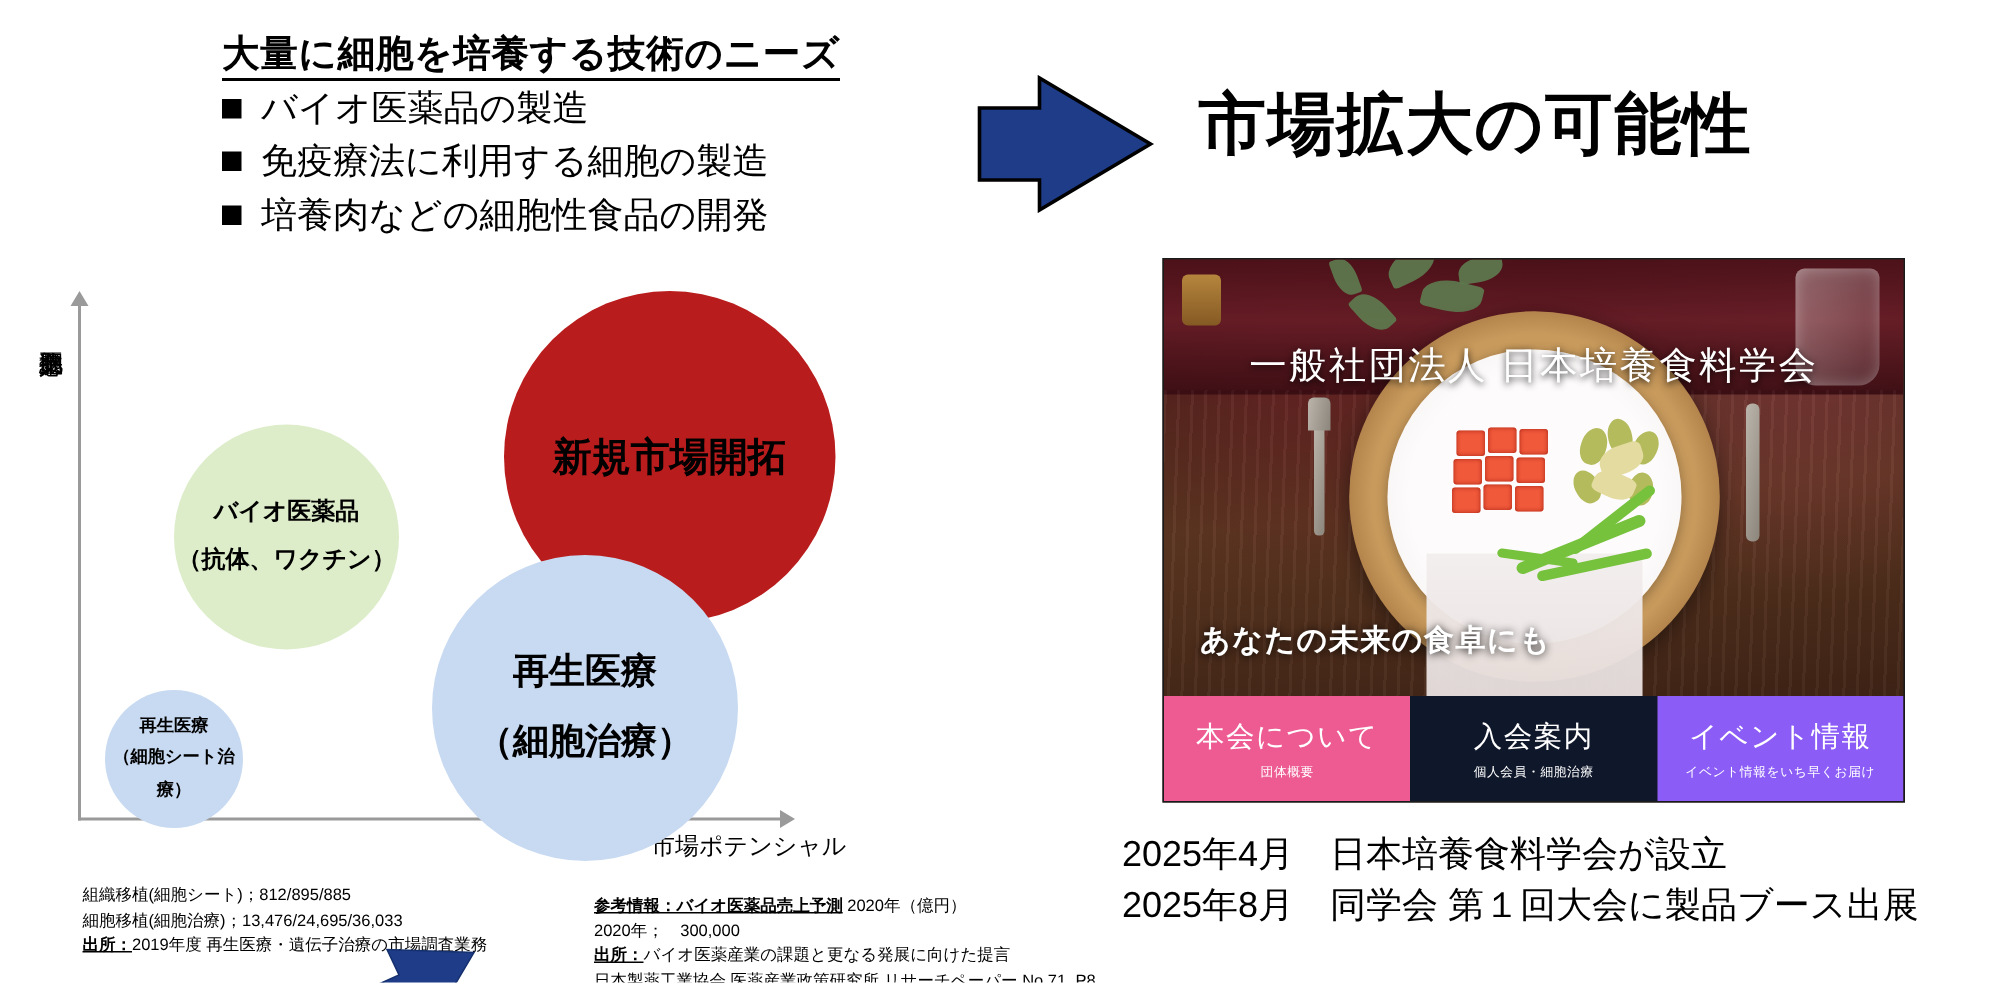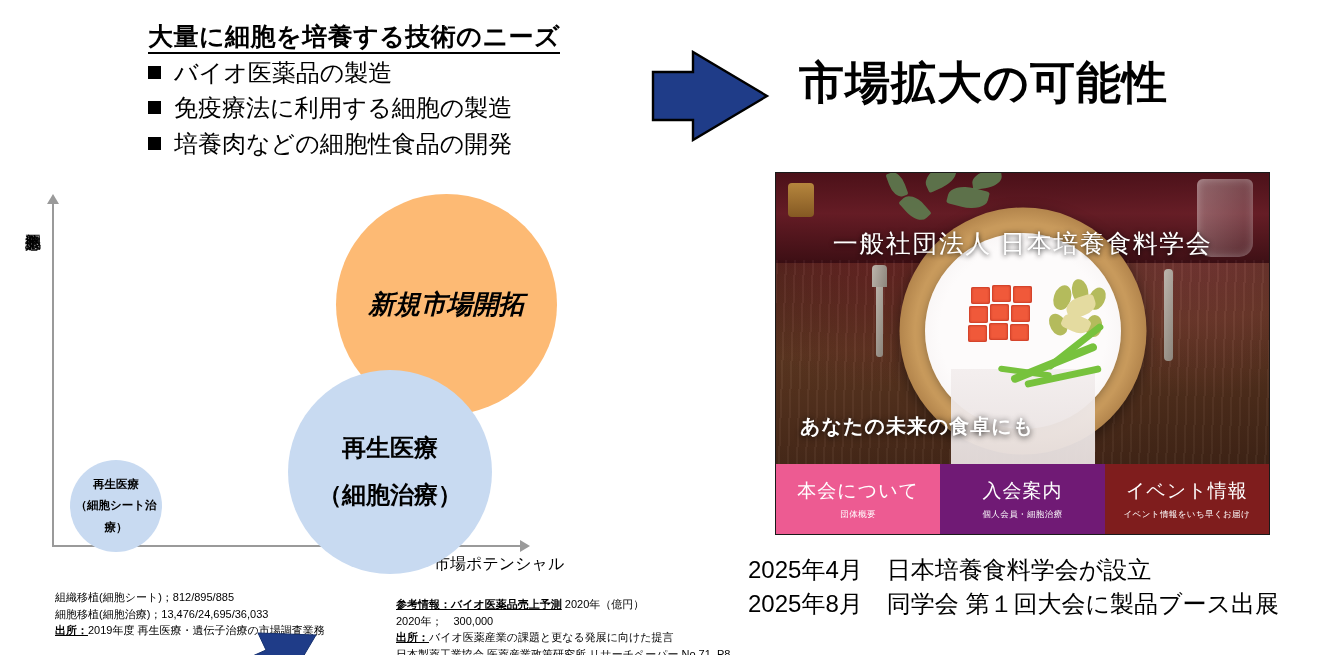--- a/index.html
+++ b/index.html
@@ -63,22 +63,22 @@
   }
   #x-label{
     position:absolute;left:434px;top:374px;font-size:16px;white-space:nowrap;
   }
   .bubble{
     position:absolute;border-radius:50%;
     display:flex;flex-direction:column;align-items:center;justify-content:center;
     text-align:center;font-weight:bold;
   }
   #bub-new{
-    left:336px;top:14px;width:221px;height:221px;background:#fdba74;
-    font-size:26px;z-index:2;font-style:italic;
+    left:336px;top:14px;width:221px;height:221px;background:#b91c1c;
+    font-size:26px;z-index:2;
   }
   #bub-bio{
     left:116px;top:103px;width:150px;height:150px;background:#DDEDC9;
     font-size:16px;line-height:2.0;z-index:3;
   }
   #bub-regen-big{
     left:288px;top:190px;width:204px;height:204px;background:#C8DAF1;
     font-size:24px;line-height:1.95;z-index:3;
   }
   #bub-regen-small{
@@ -210,20 +210,24 @@
   <div id="chart">
 
     <div id="y-axis"></div>
     <div id="y-arrow"></div>
     <div id="x-axis"></div>
     <div id="x-arrow"></div>
 
     <div id="y-label">必要細胞数</div>
     <div id="x-label">市場ポテンシャル</div>
 
+    <div class="bubble" id="bub-bio">
+      <span>バイオ医薬品</span>
+      <span>（抗体、ワクチン）</span>
+    </div>
 
     <div class="bubble" id="bub-new">
       <span>新規市場開拓</span>
     </div>
 
     <div class="bubble" id="bub-regen-big">
       <span>再生医療</span>
       <span>（細胞治療）</span>
     </div>
 
@@ -306,25 +310,25 @@
 
       <div id="site-title">一般社団法人 日本培養食料学会</div>
       <div id="site-tagline">あなたの未来の食卓にも</div>
     </div>
 
     <div id="site-nav">
       <div class="nav-cell" style="background:#ED5B92;">
         <span class="nav-main">本会について</span>
         <span class="nav-sub">団体概要</span>
       </div>
-      <div class="nav-cell" style="background:#701a75;font-family:Liberation Mono, monospace;">
+      <div class="nav-cell" style="background:#0f172a;font-family:Liberation Mono, monospace;">
         <span class="nav-main">入会案内</span>
         <span class="nav-sub">個人会員・細胞治療</span>
       </div>
-      <div class="nav-cell" style="background:#7f1d1d;">
+      <div class="nav-cell" style="background:#8b5cf6;">
         <span class="nav-main">イベント情報</span>
         <span class="nav-sub">イベント情報をいち早くお届け</span>
       </div>
     </div>
   </div>
 
   <div id="timeline">
     <div class="tl-line">2025年4月　日本培養食料学会が設立</div>
     <div class="tl-line">2025年8月　同学会 第１回大会に製品ブース出展</div>
   </div>

